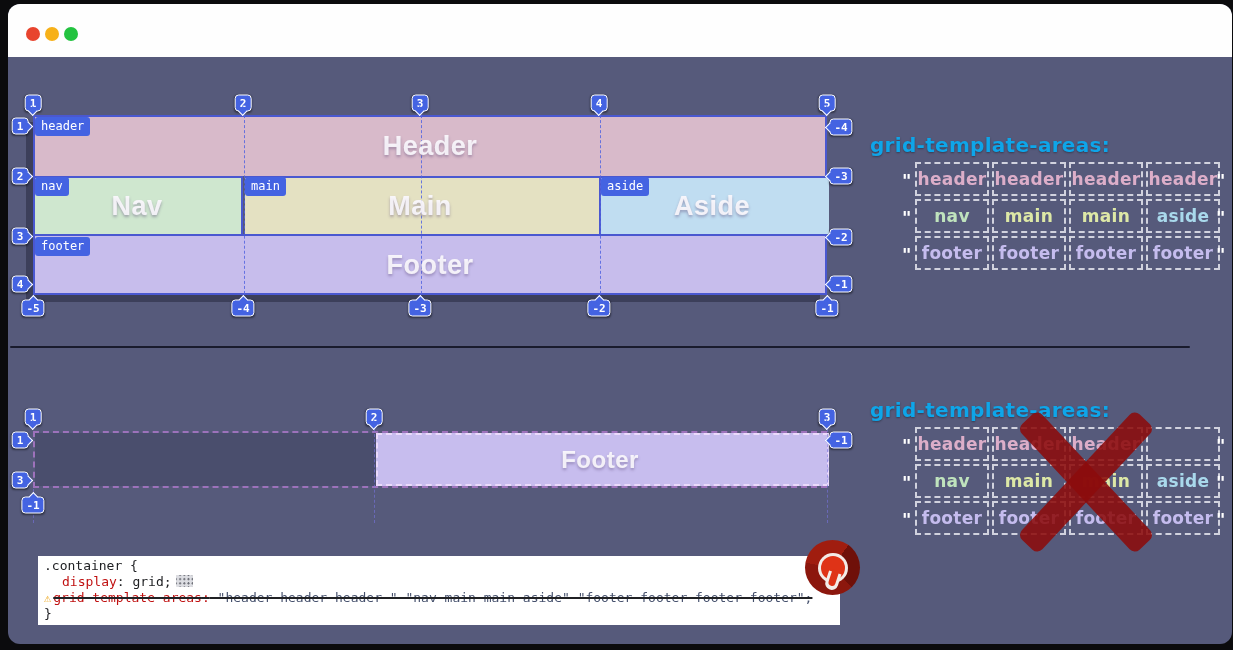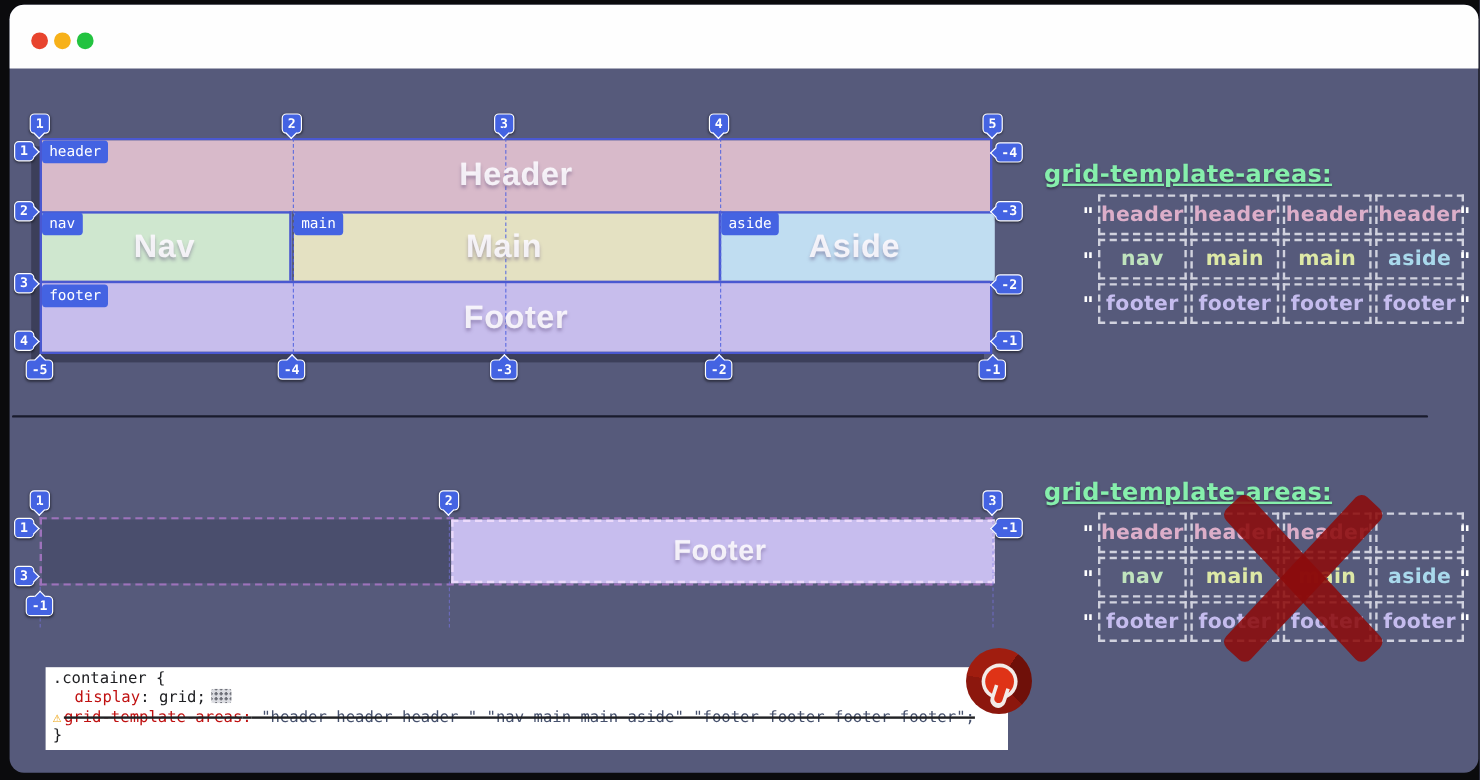--- a/index.html
+++ b/index.html
@@ -43,22 +43,22 @@
   .g1-footer { position:absolute; left:0; top:117px; width:100%; height:59px; background:#c7bdec; border-top:2px solid #4a58d0; }
 
   
   .grid2 { position:absolute; left:33px; top:431px; width:794px; height:57px;
            border:2px dashed rgba(196,128,222,.65); z-index:2; }
   .g2-empty  { position:absolute; left:0; top:0; width:341px; height:100%; background:#4a4e6d; }
   .g2-footer { position:absolute; left:341px; top:0; width:453px; height:100%; background:#c7bdee;
                border:2px dashed rgba(244,226,255,.8); }
 
   
-  .panel-title { position:absolute; color:#86efac; font:bold 20px "DejaVu Sans", sans-serif; letter-spacing:.3px;
-                 text-shadow:0 1px 2px rgba(0,0,0,.35); z-index:3;text-decoration:underline; }
+  .panel-title { position:absolute; color:#0ea5e9; font:bold 20px "DejaVu Sans", sans-serif; letter-spacing:.3px;
+                 text-shadow:0 1px 2px rgba(0,0,0,.35); z-index:3; }
   .area-table { position:absolute; display:grid; grid-template-columns:repeat(4,74px); grid-auto-rows:34px; gap:3px; z-index:3; }
   .area-table .cell { border:2px dashed rgba(250,250,255,.75); display:flex; align-items:center; justify-content:center;
                       font:bold 17px "DejaVu Sans", sans-serif; letter-spacing:.3px; }
   .c-header { color:#dcaec9; } .c-nav { color:#bfe3bd; } .c-main { color:#dde8a6; }
   .c-aside { color:#a9d9ec; } .c-footer { color:#c5bcee; } .c-empty { color:transparent; }
   .rquote { position:absolute; color:#fff; font:bold 18px "DejaVu Sans", sans-serif; z-index:3; }
 
   .xmark { position:absolute; z-index:7; }
   .xbar { position:absolute; left:50%; top:50%; width:172px; height:28px; border-radius:7px; background:#8c0b0b; opacity:.88; }
   .xbar.a { transform:translate(-50%,-50%) rotate(47deg); }

